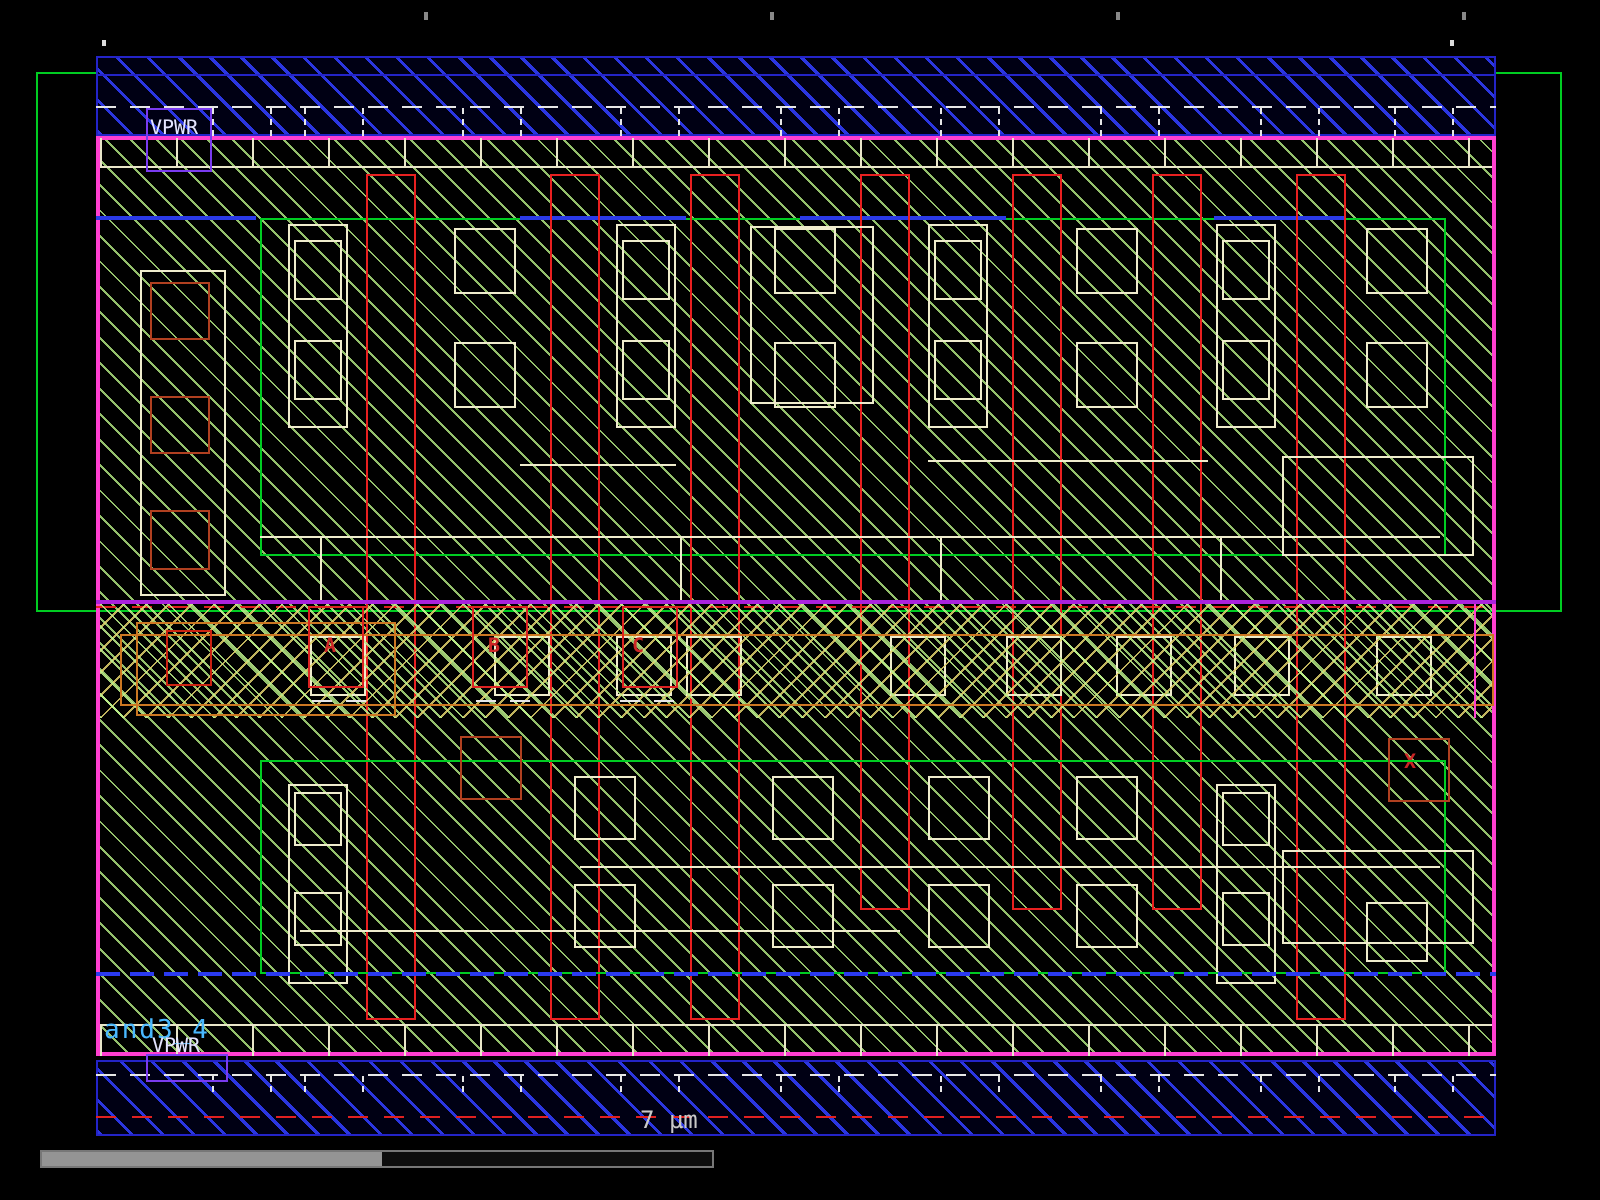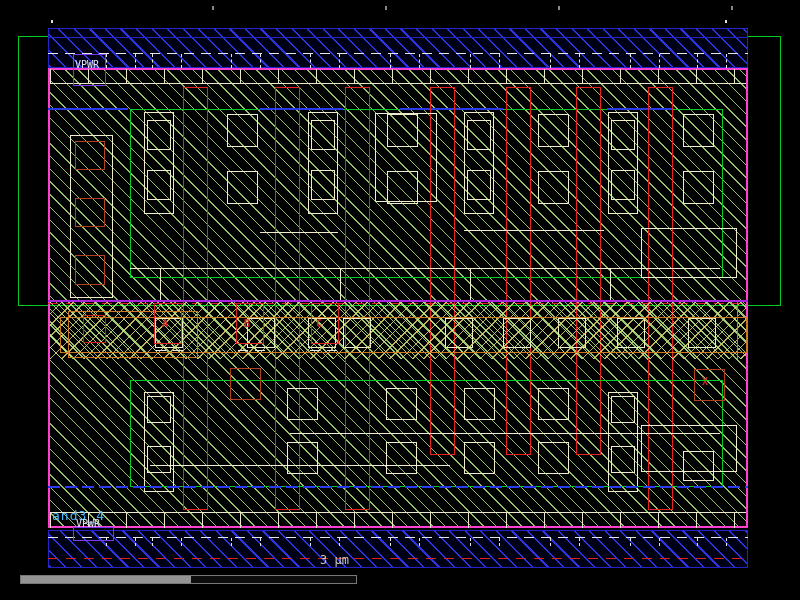--- a/index.html
+++ b/index.html
@@ -181,19 +181,19 @@
     </div>
   <div class="abs dashR" style="left:48px;top:558px;width:700px;height:1px;"></div>
 
   <div class="abs" style="left:73px;top:54px;width:33px;height:32px;border:1px solid #7a3bf0;"></div>
   <span class="abs txt" style="left:75px;top:60px;">VPWR</span>
 
   <span class="abs cellname" style="left:52px;top:509px;">and3_4</span>
   <div class="abs" style="left:73px;top:527px;width:41px;height:14px;border:1px solid #7a3bf0;"></div>
   <span class="abs txt" style="left:76px;top:519px;">VPWR</span>
 
-  <span class="abs scaletxt" style="left:320px;top:554px;">3 µm</span>
+  <span class="abs scaletxt" style="left:320px;top:554px;">7 µm</span>
 
   <div class="abs" style="left:20px;top:575px;width:337px;height:9px;border:1px solid #777;background:#0d0d0d;">
     <div style="position:absolute;left:0;top:0;width:170px;height:7px;background:#949494;"></div>
   </div>
 
 </div>
 
 </body></html>

